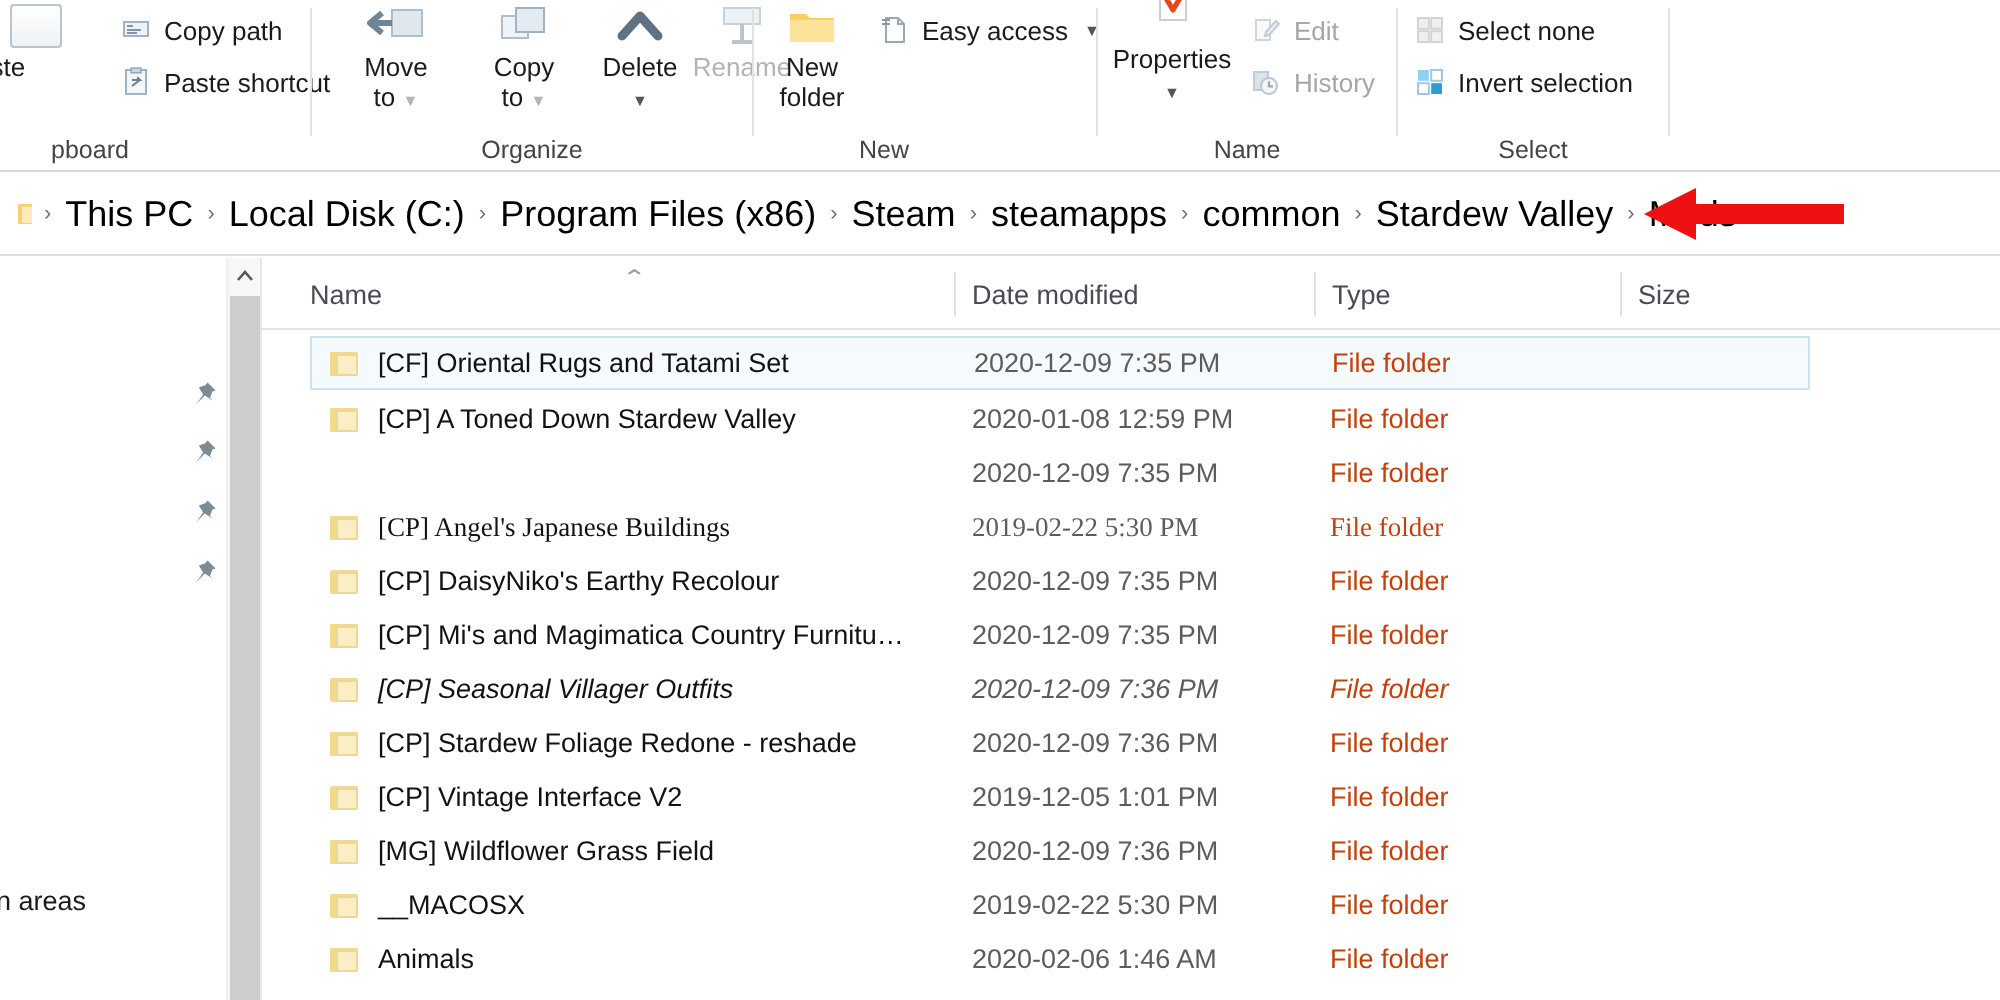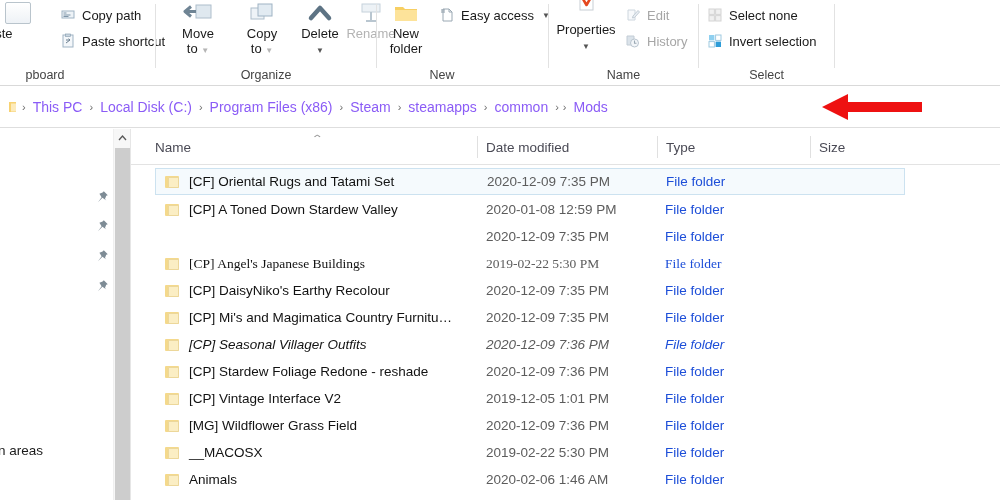--- a/index.html
+++ b/index.html
@@ -43,21 +43,21 @@
   .ico16 { width:16px; height:16px; }
 
   
   #addrbar {
     position:absolute; left:0; top:86px; width:1000px; height:42px;
     background:#ffffff; border-bottom:1px solid #dedede;
     display:flex; align-items:center;
   }
   #crumbs { display:flex; align-items:center; height:100%; padding-left:2px; }
   .crumb {
-    font-size:14px; color:#8b5cf6; padding:2px 5px; white-space:nowrap;
+    font-size:18px; color:#000000; padding:2px 5px; white-space:nowrap;
     line-height:18px;
   }
   .chev { color:#6d6d6d; font-size:11px; padding:0 2px; }
 
   
   #redarrow { position:absolute; left:818px; top:93px; width:110px; height:28px; }
 
   
   #navpane {
     position:absolute; left:0; top:129px; width:113px; height:435px;
@@ -112,21 +112,21 @@
   }
   .cell-name {
     position:absolute; left:10px; display:flex; align-items:center; gap:9px;
     font-size:13.5px; color:#121212; white-space:nowrap;
   }
   .row.selected .cell-name { left:9px; }
   .cell-date {
     position:absolute; left:331px; font-size:13.5px; color:#5c5c5c; white-space:nowrap;
   }
   .cell-type {
-    position:absolute; left:510px; font-size:13.5px; color:#1d4ed8; white-space:nowrap;
+    position:absolute; left:510px; font-size:13.5px; color:#c2410c; white-space:nowrap;
   }
   .cell-size { position:absolute; left:663px; font-size:13.5px; color:#5c5c5c; }
 
   
   .folder { width:15px; height:14px; position:relative; flex:0 0 auto; }
   .folder .back {
     position:absolute; left:0; top:1px; width:14px; height:12px;
     background:#f4d98c; border-radius:1px;
   }
   .folder .front {
@@ -319,20 +319,21 @@
       <span class="crumb">Local Disk (C:)</span>
       <span class="chev">›</span>
       <span class="crumb">Program Files (x86)</span>
       <span class="chev">›</span>
       <span class="crumb">Steam</span>
       <span class="chev">›</span>
       <span class="crumb">steamapps</span>
       <span class="chev">›</span>
       <span class="crumb">common</span>
       <span class="chev">›</span>
+      <span class="crumb">Stardew Valley</span>
       <span class="chev">›</span>
       <span class="crumb">Mods</span>
     </div>
   </div>
 
   <div id="redarrow">
     <svg width="110" height="28" viewBox="0 0 110 28">
       <path d="M4 14 L30 1 L30 9 L104 9 L104 19 L30 19 L30 27 Z" fill="#ee1111"></path>
     </svg>
   </div>

